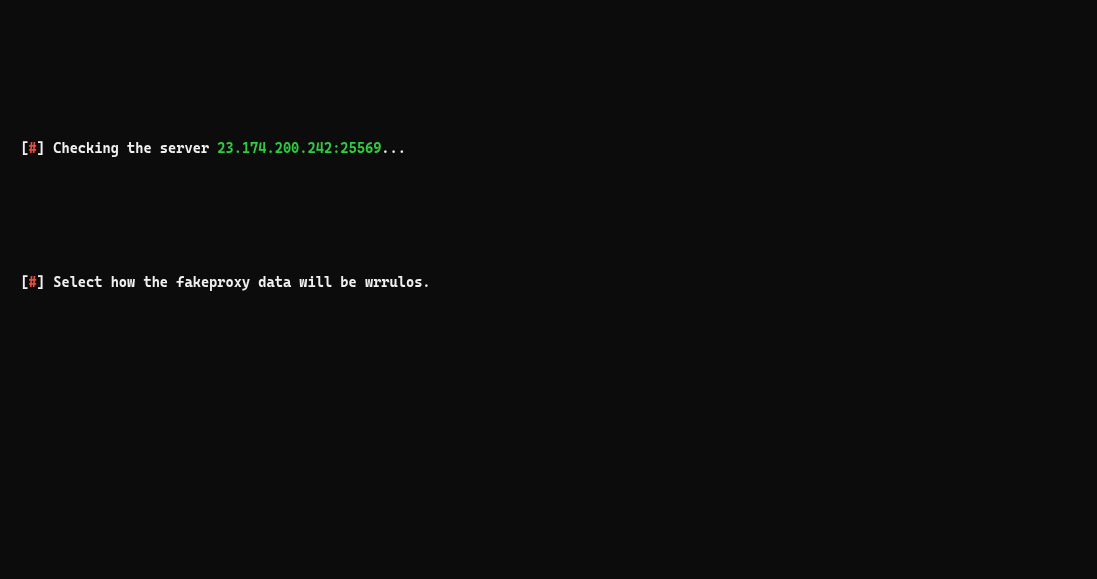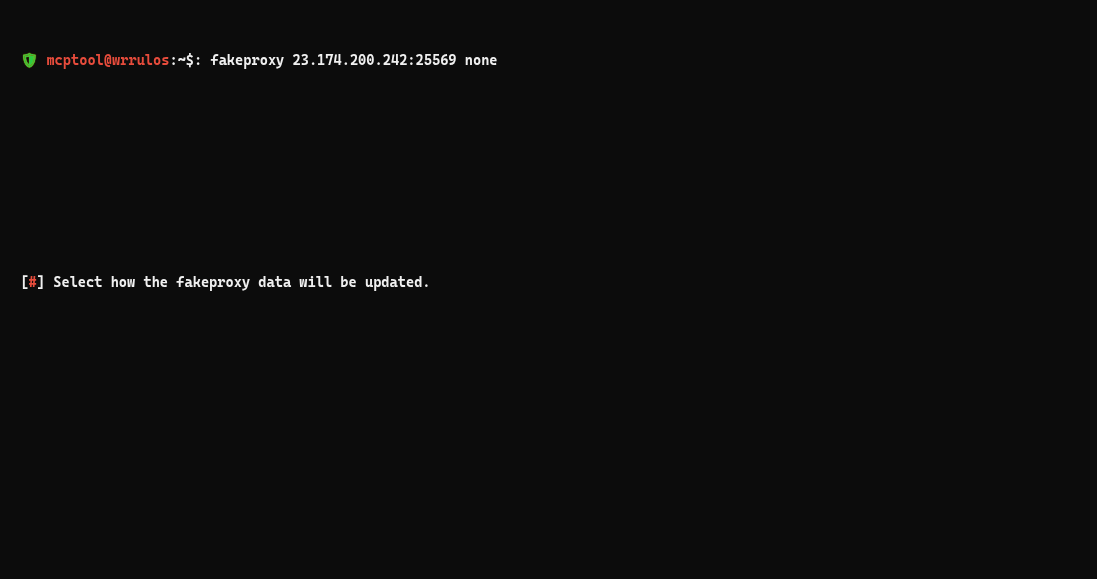--- a/index.html
+++ b/index.html
@@ -38,28 +38,28 @@
     }
     @keyframes blink {
       50% { opacity: 0; }
     }
   </style>
 </head>
 <body>
 
 <div class="terminal">
 
-<div class="line">  <span class="icon-shield">🛡</span> <span class="red">mcptool@wrrulos</span><span class="white">:</span><span class="white">~$</span><span class="white">: </span><span class="white">fakeproxy 23.174.200.242:25569 none</span></div>
 
 <div class="line"> </div>
 
+<div class="line">  <span class="bracket">[</span><span class="hash">#</span><span class="bracket">]</span> <span class="white">Checking the server </span><span class="green">23.174.200.242:25569</span><span class="white">...</span></div>
 
 <div class="line"> </div>
 
-<div class="line">  <span class="bracket">[</span><span class="hash">#</span><span class="bracket">]</span> <span class="white">Select how the fakeproxy data will be updated.</span></div>
+<div class="line">  <span class="bracket">[</span><span class="hash">#</span><span class="bracket">]</span> <span class="white">Select how the fakeproxy data will be wrrulos.</span></div>
 
 <div class="line"> </div>
 
 
 <div class="line"> </div>
 
 
 
 
 

